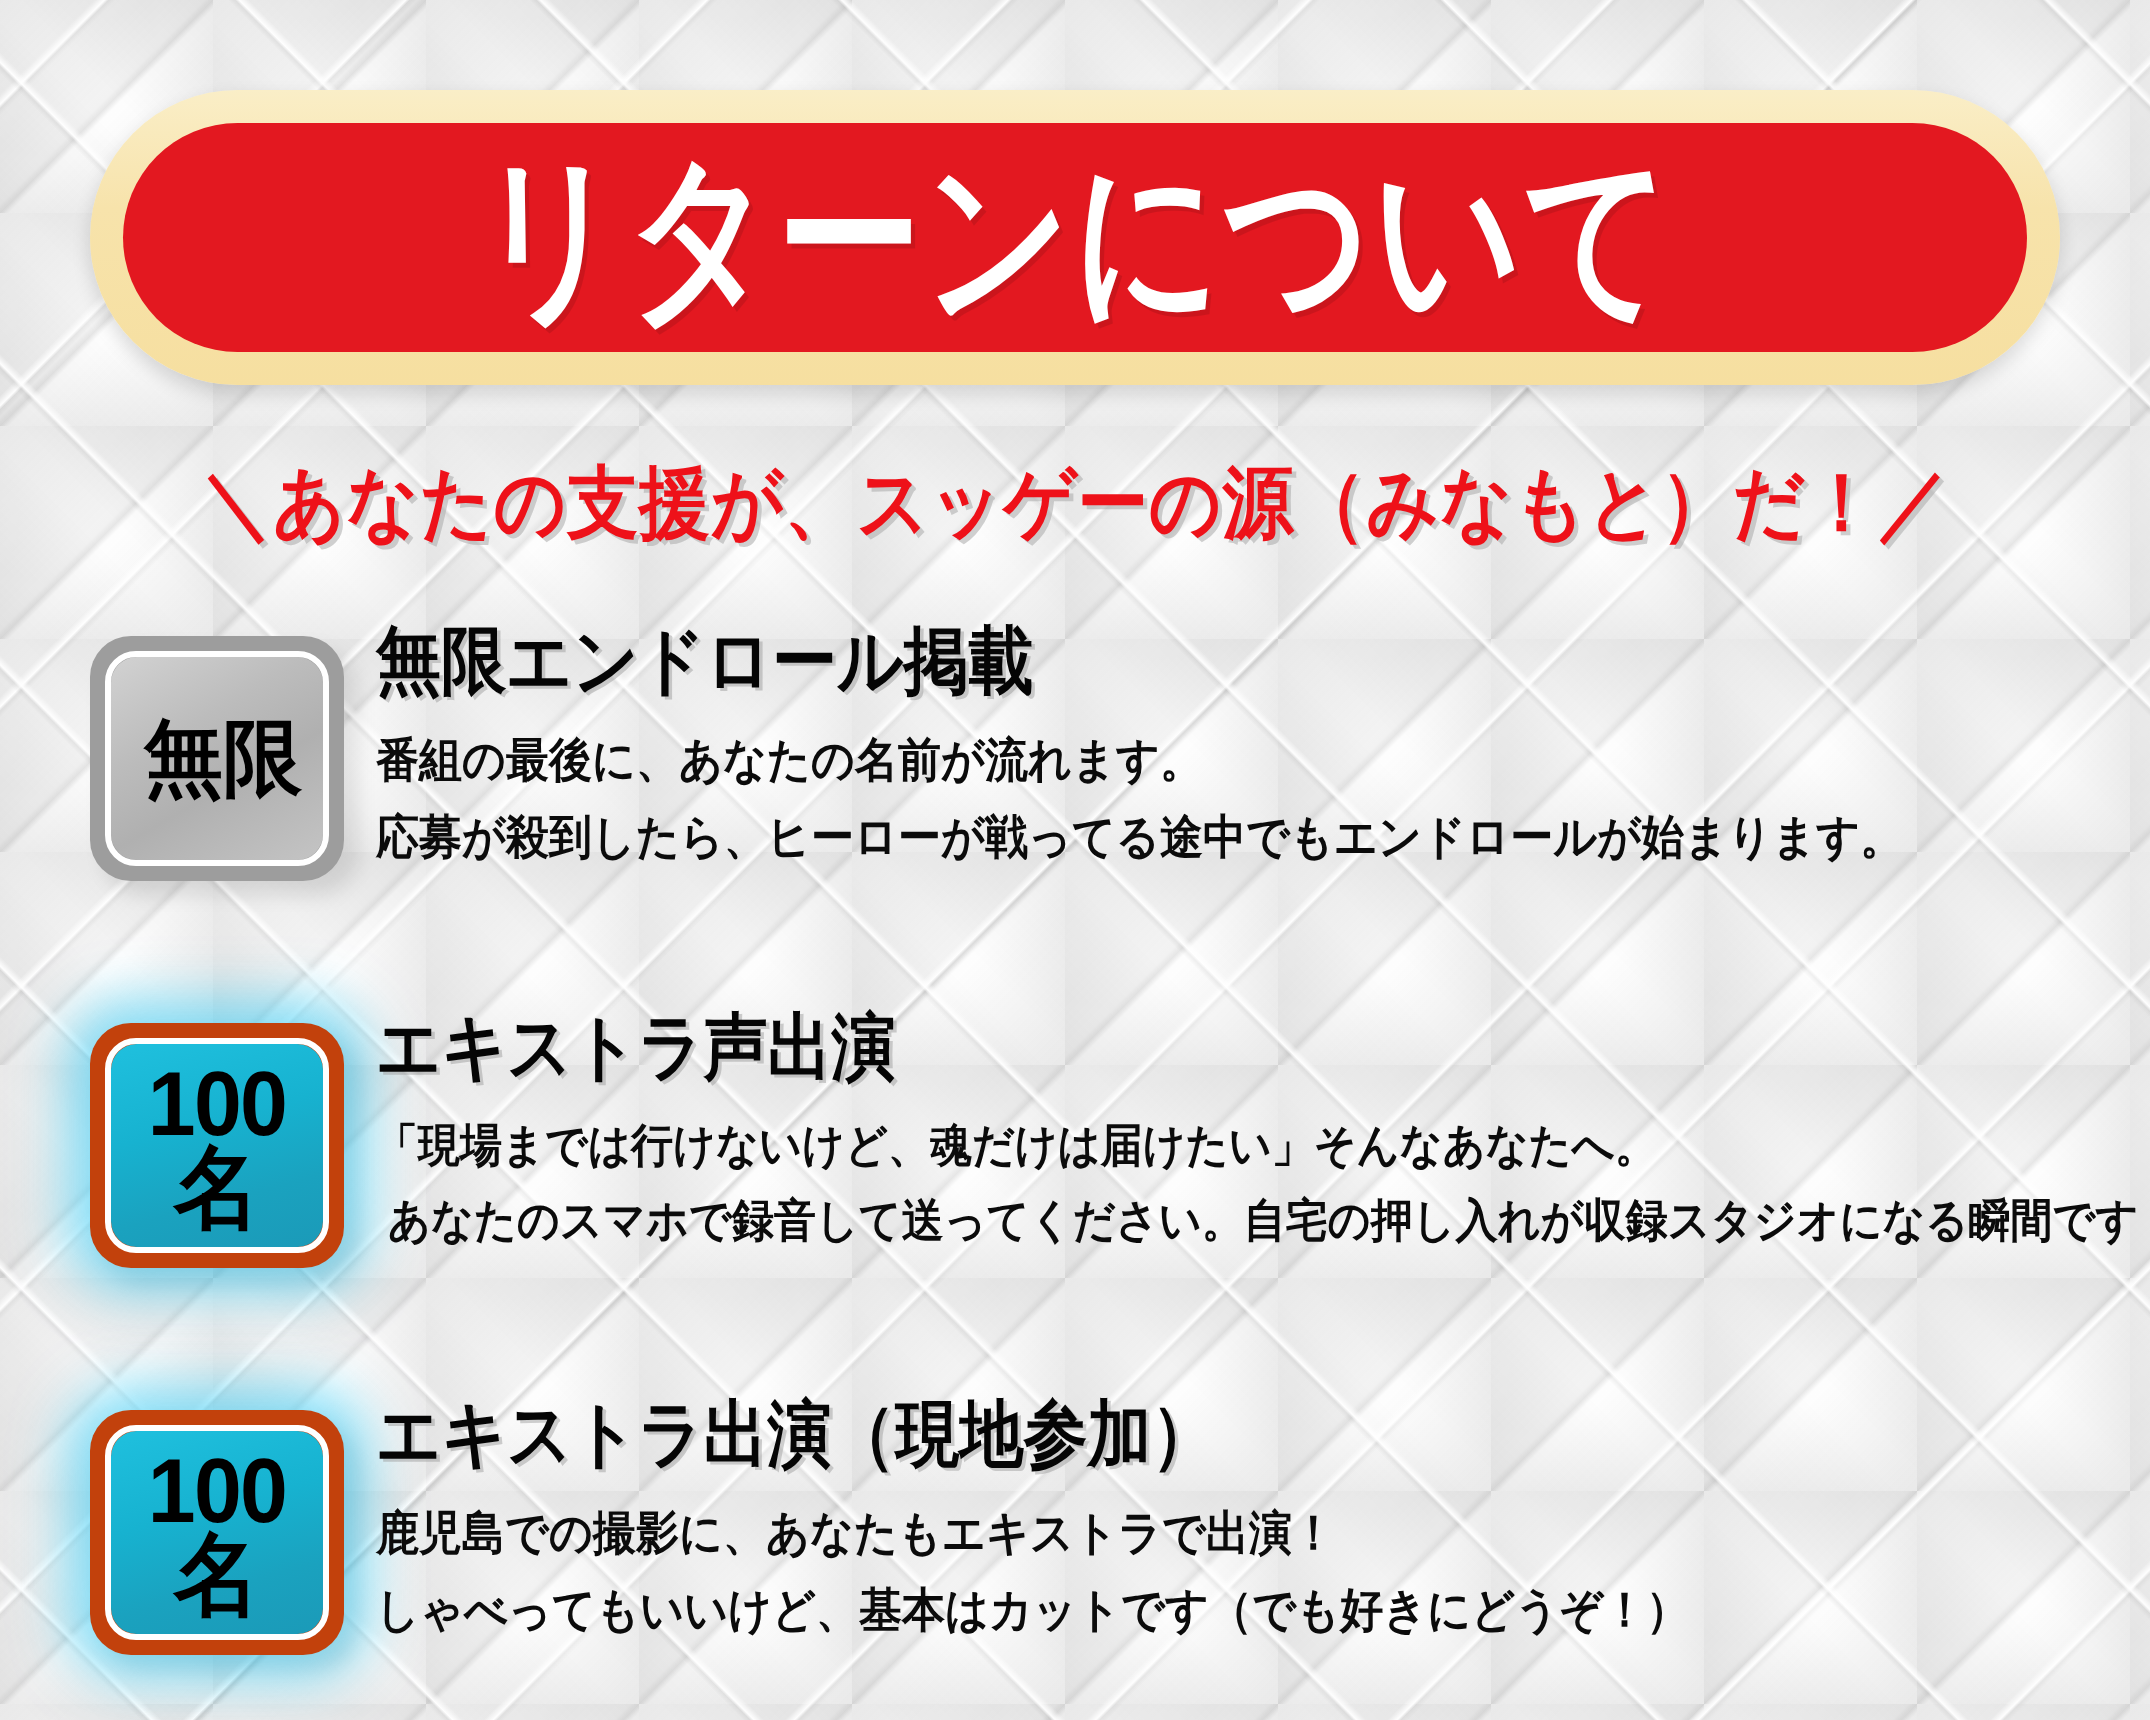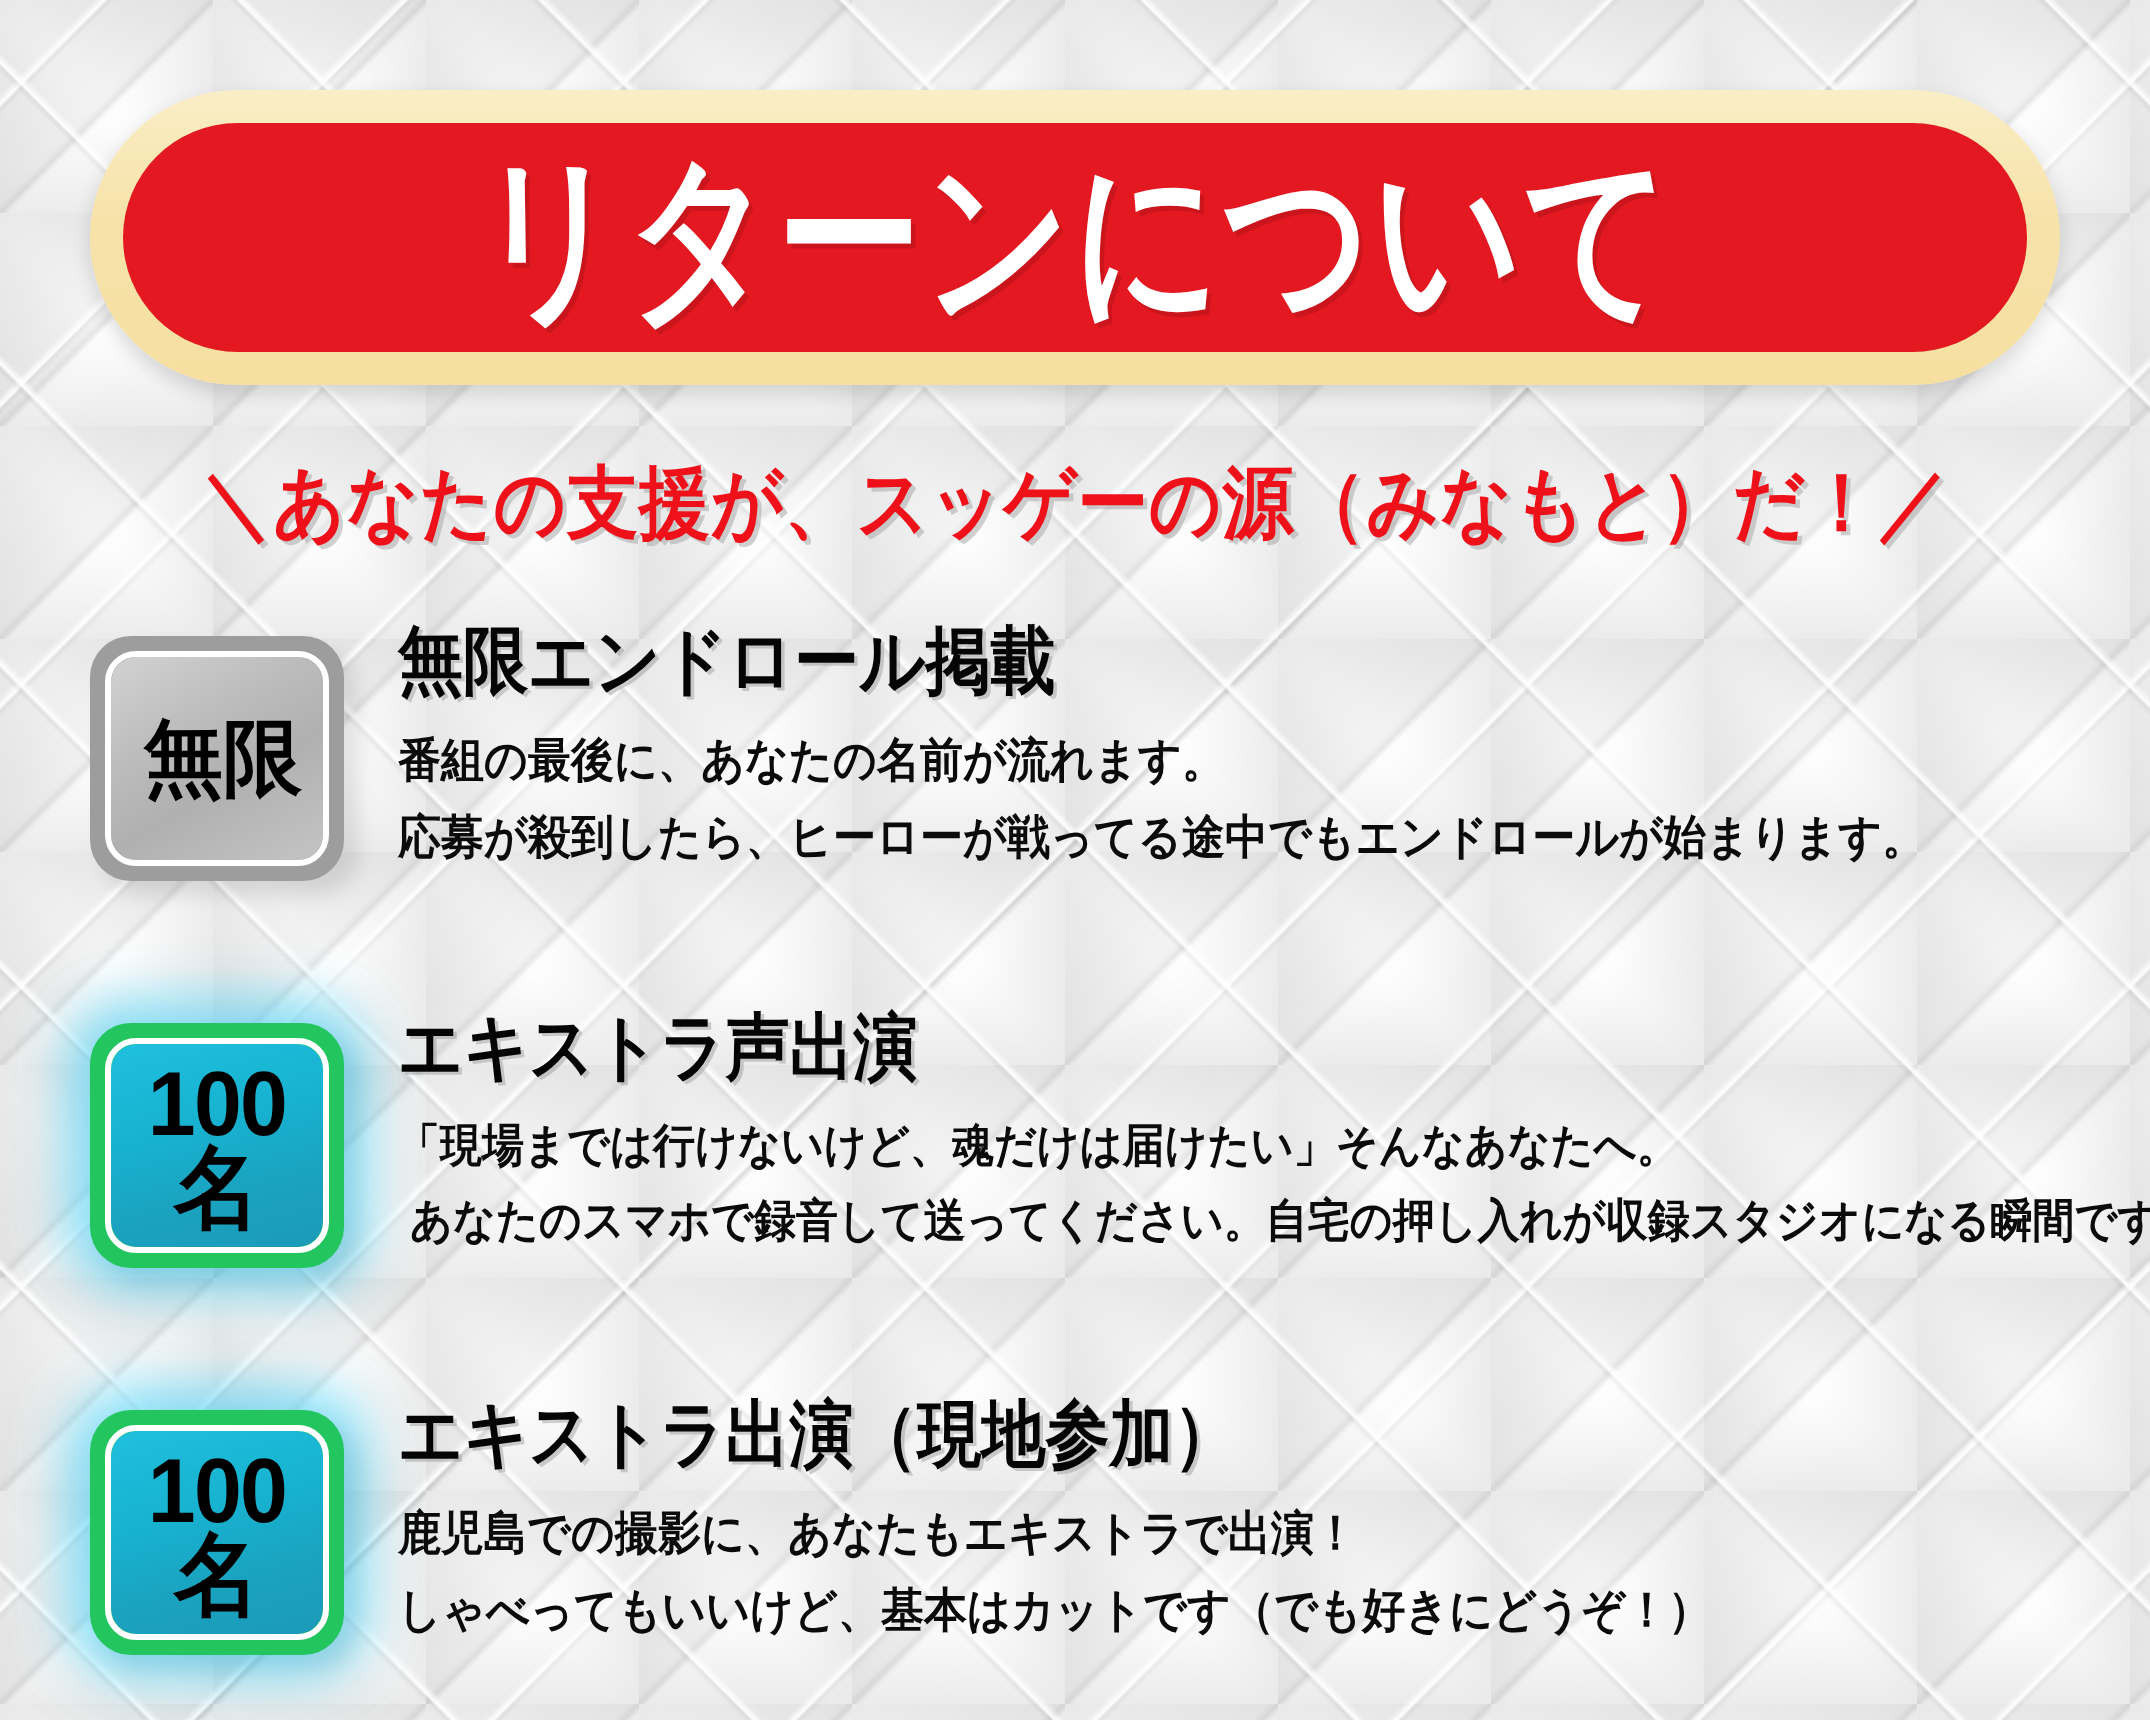--- a/index.html
+++ b/index.html
@@ -143,21 +143,21 @@
   }
   .badge-silver {
     background: #9d9d9d;
     box-shadow: 13.8px 13.8px 19px rgba(0,0,0,0.10);
     padding-left: 12px;
   }
   .badge-silver .badge-face {
     background: linear-gradient(150deg, #d2d2d2 0%, #bcbcbc 35%, #b0b0b0 60%, #c4c4c4 100%);
   }
   .badge-cyan {
-    background: #22c55e;
+    background: #c2410c;
     box-shadow: 0 0 53px 22.4px rgba(60,205,245,0.62), 13.8px 13.8px 19px rgba(0,0,0,0.10);
   }
   .badge-cyan .badge-face {
     background: linear-gradient(165deg, #1fc0de 0%, #17b2d0 40%, #1aa2bf 72%, #1b9ab8 100%);
   }
   .badge-ring {
     position: absolute;
     left: 14.6px; top: 14.6px; right: 14.6px; bottom: 14.6px;
     border: 6px solid #ffffff;
     border-radius: 31px;
@@ -176,21 +176,21 @@
     color: #000000;
     font-weight: 900;
     text-align: center;
   }
   .badge-text .ln1 { display: block; font-size: 86px; letter-spacing: -1.7px; transform: scaleY(1.06); }
   .badge-text .ln2 { display: block; font-size: 86px; margin-top: 3.4px; transform: scaleY(1.06); }
   .badge-text.single .ln1 { font-size: 79px; letter-spacing: 0; }
 
   
   .reward-body {
-    margin-left: 50px;
+    margin-left: 28px;
     padding-top: 19px;
     flex: 1;
   }
   .reward-title {
     color: #050505;
     font-size: 65px;
     font-weight: 900;
     letter-spacing: 0px;
     line-height: 1.08;
     transform: scaleY(1.14);

